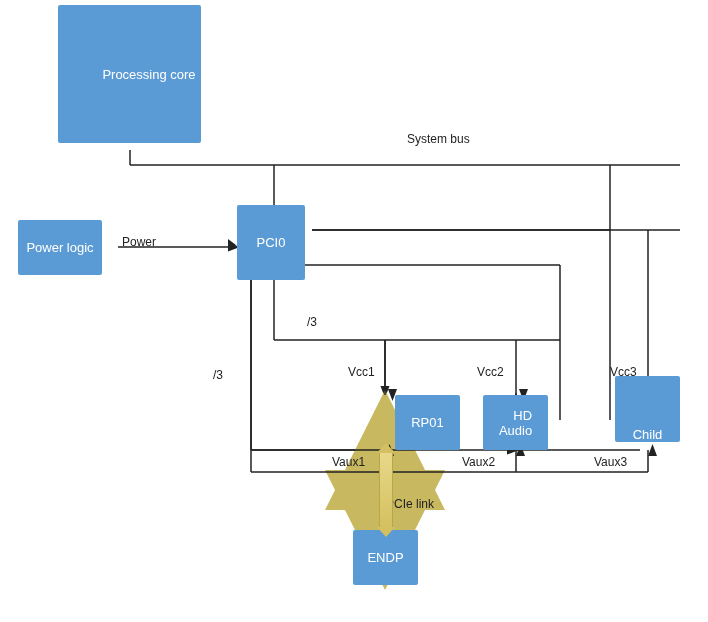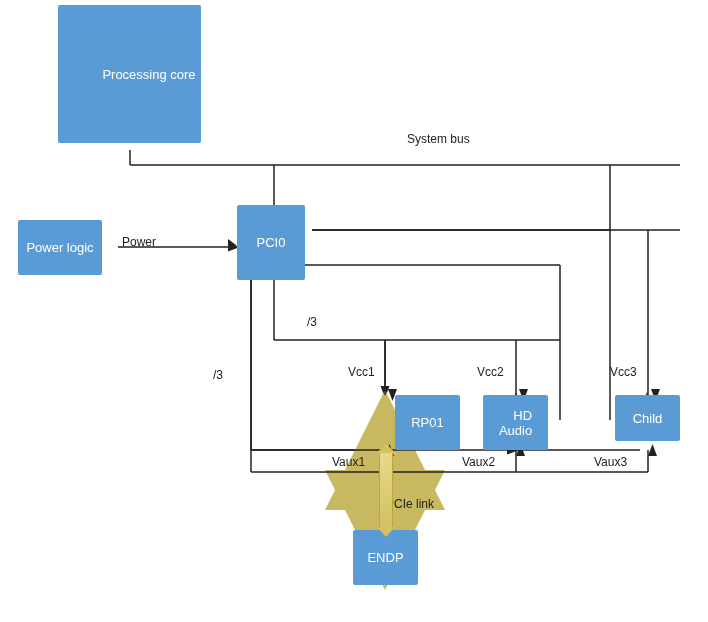--- a/index.html
+++ b/index.html
@@ -139,21 +139,21 @@
   <div class="block" style="left:237px;top:205px;width:68px;height:75px;">
     <span>PCI0</span>
   </div>
   <div class="block" style="left:353px;top:395px;width:65px;height:55px;margin-left:42px;">
     <span>RP01</span>
   </div>
   <div class="block" style="left:483px;top:395px;width:65px;height:55px;">
     <span style="white-space:pre-line;text-align:right;">HD
 Audio</span>
   </div>
-  <div class="block" style="left:615px;top:395px;width:65px;height:46px;">
+  <div class="block" style="left:615px;top:376px;width:65px;height:66px;align-items:flex-end;">
     <span>Child</span>
   </div>
   <div class="block" style="left:353px;top:530px;width:65px;height:55px;">
     <span>ENDP</span>
   </div>
 
   <div class="label" style="left:390px;top:132px;margin-left:17px;">System bus</div>
   <div class="label" style="left:122px;top:235px;">Power</div>
 
   <div style="position:absolute;left:228px;top:239px;width:0;height:0;border-top:6px solid transparent;border-bottom:6px solid transparent;border-left:8px solid #222;"></div>

